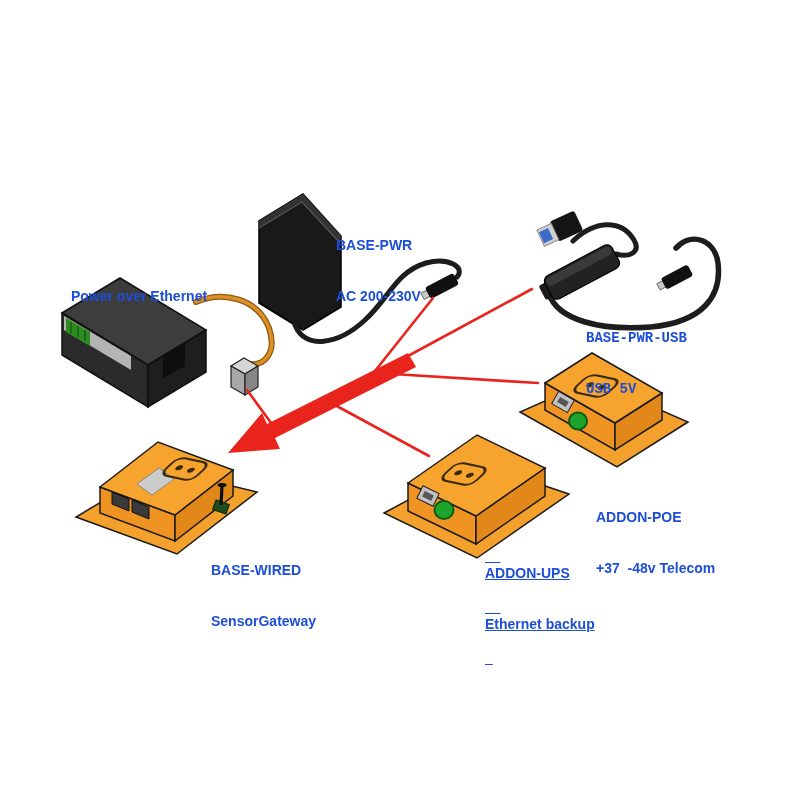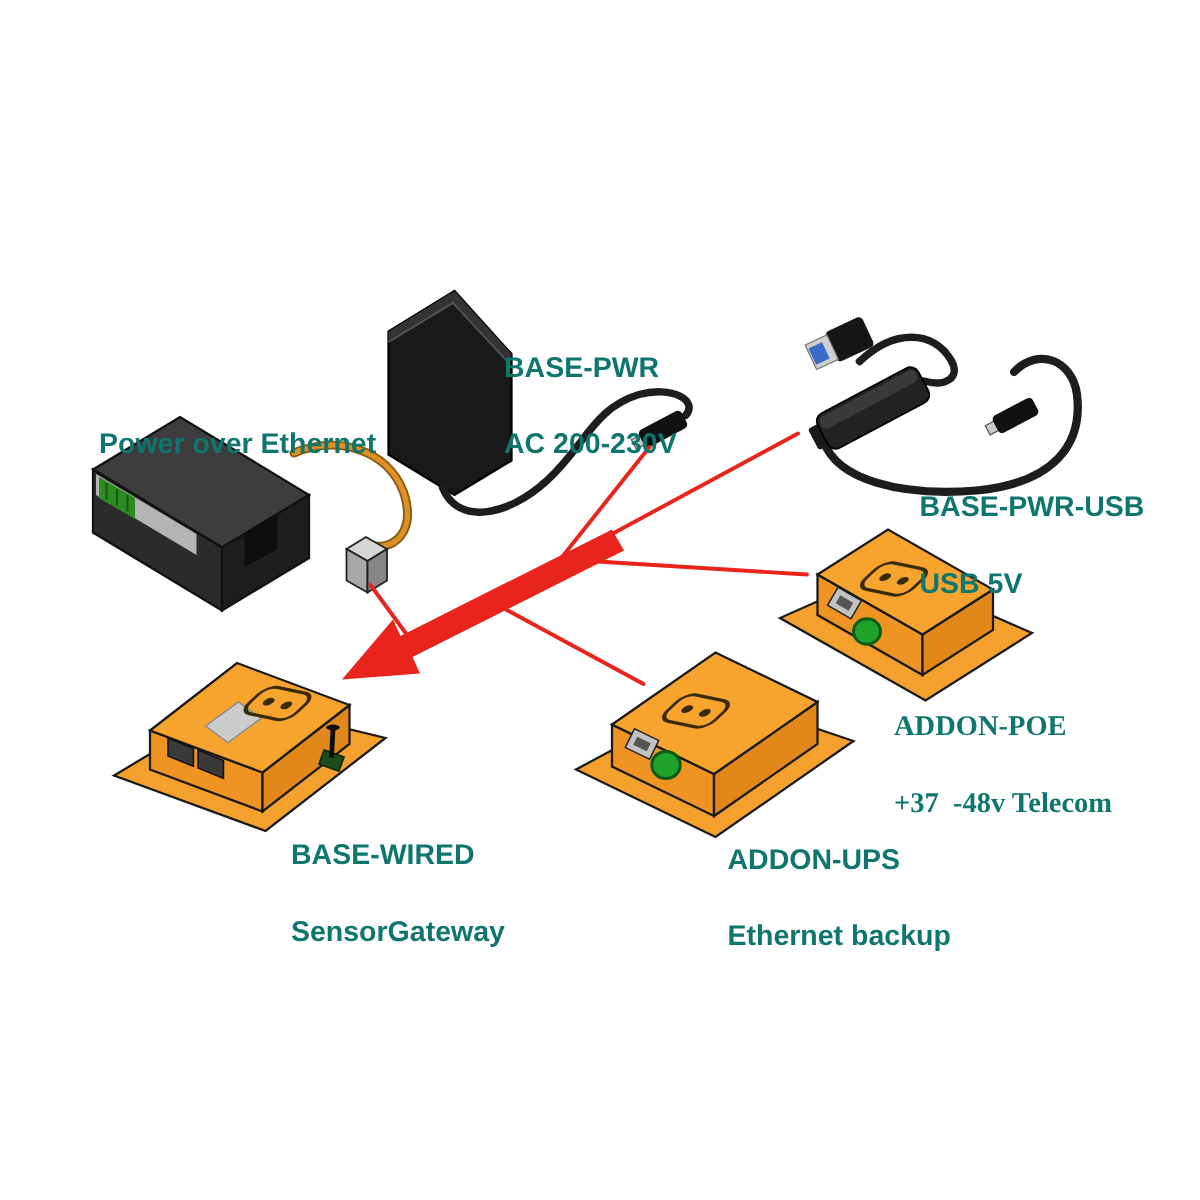--- a/index.html
+++ b/index.html
@@ -3,24 +3,24 @@
 <meta charset="utf-8">
 <style>
   html,body{margin:0;padding:0;background:#fff;}
   .stage{
     position:relative;width:800px;height:800px;background:#ffffff;
     font-family:"Liberation Sans", sans-serif;overflow:hidden;
     filter:blur(0.3px);
   }
   .stage svg{position:absolute;left:0;top:0;}
   .lbl{
-    position:absolute;font-weight:bold;font-size:19px;line-height:17px;
-    color:#0f766e;white-space:pre;
+    position:absolute;font-weight:bold;font-size:14px;line-height:17px;
+    color:#1d4ed8;white-space:pre;
   }
-  .lbl.center{}
+  .lbl.center{text-align:center;}
 </style>
 </head>
 <body>
 
 <div class="stage">
 
 <svg width="800" height="800" viewBox="0 0 800 800">
 
   <g>
     <polygon points="62,313 120,278 206,330 148,365" fill="#3d3d3d" stroke="#111" stroke-width="1.5"></polygon>
@@ -140,33 +140,33 @@
 
   <div class="lbl center" style="left:66px;top:254px;width:146px;">
     <div>Power over Ethernet</div>
   </div>
 
   <div class="lbl" style="left:336px;top:203px;">
     <div>BASE-PWR</div>
     <div>AC 200-230V</div>
   </div>
 
-  <div class="lbl" style="left:613px;top:296px;">
+  <div class="lbl" style="left:586px;top:296px;font-family:Liberation Mono, monospace;">
     <div>BASE-PWR-USB</div>
     <div>USB 5V</div>
   </div>
 
-  <div class="lbl" style="left:596px;top:442px;font-family:Liberation Serif, serif;">
+  <div class="lbl" style="left:596px;top:475px;">
     <div>ADDON-POE</div>
     <div>+37  -48v Telecom</div>
   </div>
 
-  <div class="lbl" style="left:485px;top:531px;">
+  <div class="lbl" style="left:485px;top:531px;text-decoration:underline;">
     <div>ADDON-UPS</div>
     <div>Ethernet backup</div>
   </div>
 
-  <div class="lbl" style="left:194px;top:528px;">
+  <div class="lbl" style="left:211px;top:528px;">
     <div>BASE-WIRED</div>
     <div>SensorGateway</div>
   </div>
 
 </div>
 
 </body></html>

